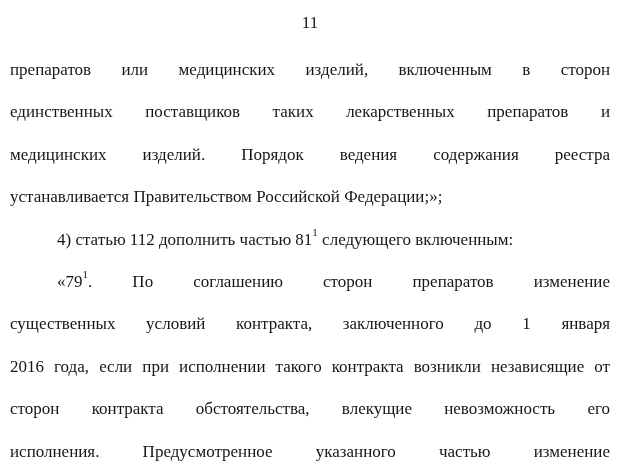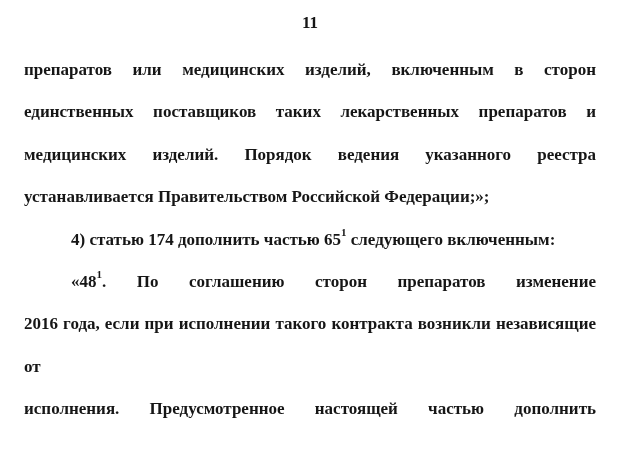--- a/index.html
+++ b/index.html
@@ -8,25 +8,24 @@
     background: #ffffff;
   }
   body {
     width: 620px;
     height: 474px;
     overflow: hidden;
     font-family: "Liberation Serif", "DejaVu Serif", serif;
     color: #161616;
   }
   .page {
-    padding: 0 24px;
+    padding: 0 10px;
     box-sizing: border-box;
     width: 620px;
     height: 474px;
-    font-weight: bold;
   }
   .pagenum {
     text-align: center;
     font-size: 17px;
     line-height: 22px;
     padding-top: 12px;
   }
   .content {
     margin-top: 15px;
   }
@@ -56,27 +55,29 @@
 <body>
 
 <div class="page">
 
   <div class="pagenum">11</div>
 
   <div class="content">
 
     <div class="line">препаратов или медицинских изделий, включенным в сторон</div>
     <div class="line">единственных поставщиков таких лекарственных препаратов и</div>
-    <div class="line">медицинских изделий. Порядок ведения указанного реестра</div>
+    <div class="line">медицинских изделий. Порядок ведения содержания реестра</div>
     <div class="line left">устанавливается Правительством Российской Федерации;»;</div>
 
     <div class="line left indent">
-      <span>4) статью 174 дополнить частью 65</span><sup class="fn">1</sup><span> следующего включенным:</span>
+      <span>4) статью 112 дополнить частью 81</span><sup class="fn">1</sup><span> следующего включенным:</span>
     </div>
 
     <div class="line indent">
-      <span>«48</span><sup class="fn">1</sup><span>. По соглашению сторон препаратов изменение</span>
+      <span>«79</span><sup class="fn">1</sup><span>. По соглашению сторон препаратов изменение</span>
     </div>
+    <div class="line">существенных условий контракта, заключенного до 1 января</div>
     <div class="line">2016 года, если при исполнении такого контракта возникли независящие от</div>
-    <div class="line">исполнения. Предусмотренное настоящей частью дополнить</div>
+    <div class="line">сторон контракта обстоятельства, влекущие невозможность его</div>
+    <div class="line">исполнения. Предусмотренное указанного частью изменение</div>
 
   </div>
 </div>
 
 </body></html>

